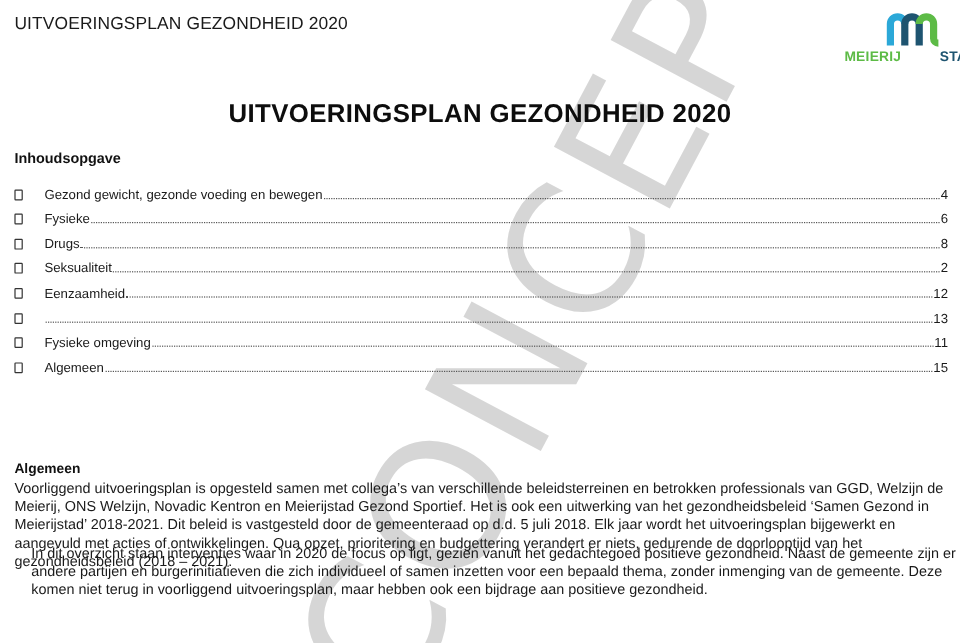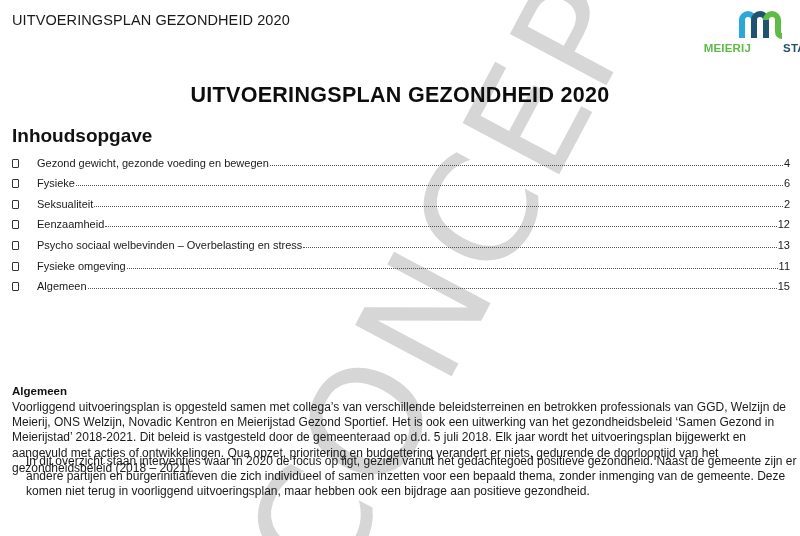--- a/index.html
+++ b/index.html
@@ -20,21 +20,21 @@
       display: flex; justify-content: center; gap: 32px;
     }
     .logo-text .a { color: #5dbb46; }
     .logo-text .b { color: #1e5470; }
     .doc-title {
       position: absolute; left: 0; width: 800px; top: 83px; text-align: center;
       font-size: 21.5px; font-weight: bold; letter-spacing: 0.3px; color: #0d0d0d;
     }
     .toc-heading {
       position: absolute; left: 12px; top: 125px;
-      font-size: 19px; font-weight: bold; color: #111;
+      font-size: 12px; font-weight: bold; color: #111;
     }
     .toc {
       position: absolute; left: 12px; top: 148px; width: 778px;
     }
     .toc-row {
       display: flex; align-items: flex-end; height: 20.6px;
       font-size: 11px; color: #1a1a1a; cursor: pointer;
     }
     .toc-bullet {
       width: 25px; flex: 0 0 25px; font-size: 10px; color: #222;
@@ -101,33 +101,38 @@
     <span class="toc-page">4</span>
   </div>
   <div class="toc-row">
     <span class="toc-bullet"><span></span></span>
     <span class="toc-label">Fysieke</span>
     <span class="toc-dots"></span>
     <span class="toc-page">6</span>
   </div>
   <div class="toc-row">
     <span class="toc-bullet"><span></span></span>
+    <span class="toc-label">Drugs</span>
+    <span class="toc-dots"></span>
+    <span class="toc-page">8</span>
+  </div>
+  <div class="toc-row">
+    <span class="toc-bullet"><span></span></span>
     <span class="toc-label">Seksualiteit</span>
     <span class="toc-dots"></span>
     <span class="toc-page">2</span>
   </div>
   <div class="toc-row">
     <span class="toc-bullet"><span></span></span>
     <span class="toc-label">Eenzaamheid</span>
     <span class="toc-dots"></span>
     <span class="toc-page">12</span>
   </div>
   <div class="toc-row">
     <span class="toc-bullet"><span></span></span>
-    <span class="toc-label">Psycho sociaal welbevinden – Overbelasting en stress</span>
     <span class="toc-dots"></span>
     <span class="toc-page">13</span>
   </div>
   <div class="toc-row">
     <span class="toc-bullet"><span></span></span>
     <span class="toc-label">Fysieke omgeving</span>
     <span class="toc-dots"></span>
     <span class="toc-page">11</span>
   </div>
   <div class="toc-row">

